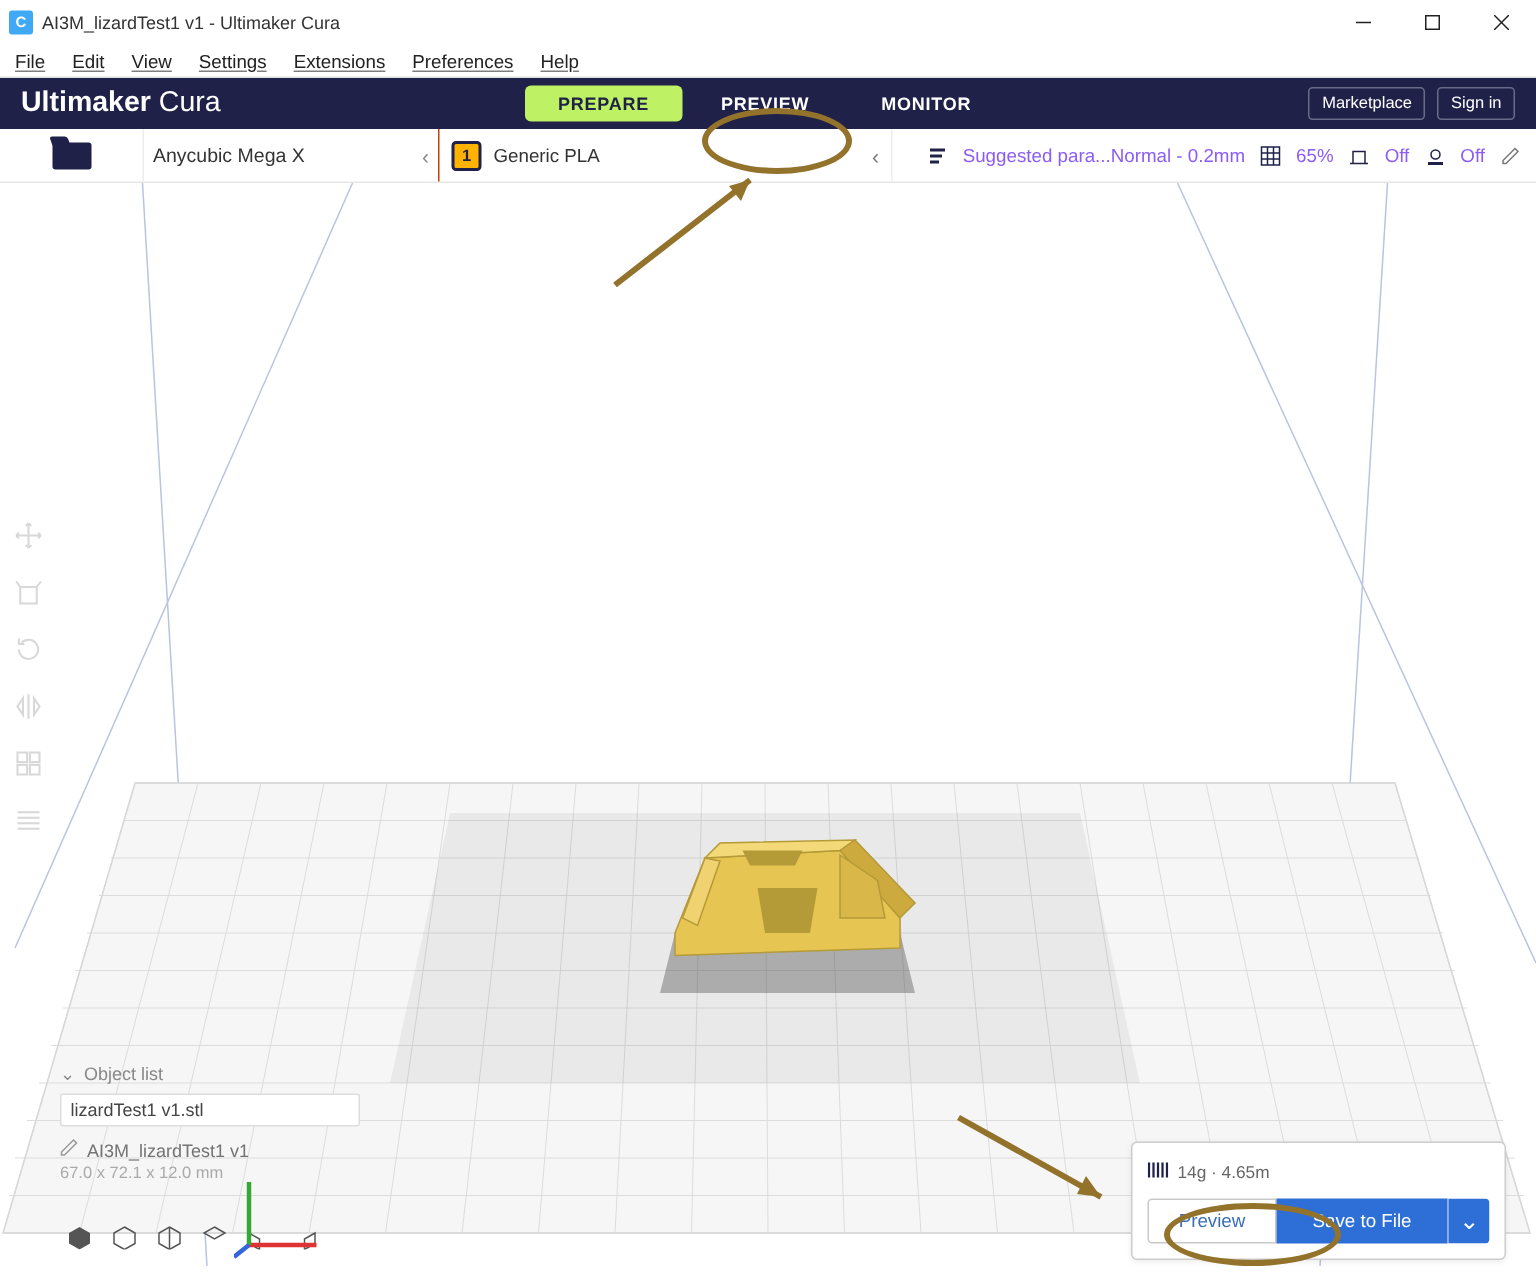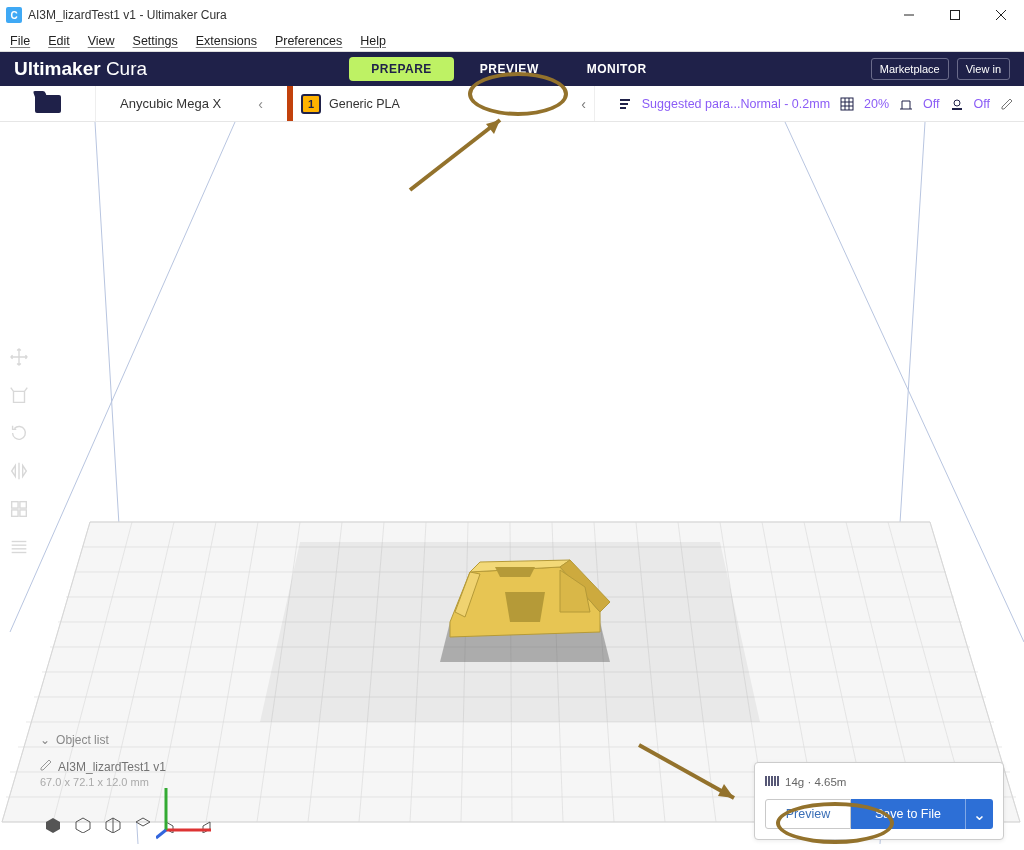--- a/index.html
+++ b/index.html
@@ -25,21 +25,21 @@
   .stage-btn { height: 24px; padding: 0 22px; font-size: 12px; font-weight: 600; letter-spacing: 0.5px; color: #fff; background: transparent; border: none; border-radius: 4px; margin: 0 2px; display:flex; align-items:center;}
   .stage-btn.active { background: #bef264; color: #1f2149; }
   .header-right { display: flex; gap: 8px; }
   .hdr-btn { height: 22px; padding: 0 8px; font-size: 11px; color: #fff; border: 1px solid #6a6b8a; border-radius: 3px; background: transparent; display:flex; align-items:center; }
 
   
   .settings-row { height: 36px; background: #fff; display: flex; align-items: stretch; border-bottom: 1px solid #e6e6e6; position: relative; }
   .open-file { width: 95px; display: flex; align-items: center; justify-content: center; }
   .folder-shape { width: 26px; height: 18px; background: #1f2149; border-radius: 2px 2px 2px 2px; position: relative; }
   .folder-shape::before { content:""; position:absolute; top:-4px; left:0; width:12px; height:6px; background:#1f2149; border-radius:2px 2px 0 0; transform: skewX(20deg); transform-origin: bottom left;}
-  .printer-sel { flex: 0 0 198px; display: flex; align-items: center; justify-content: space-between; padding: 0 24px; border-left: 1px solid #eee; border-right: 6px solid #c2410c; font-size: 13px; color: #333; }
+  .printer-sel { flex: 0 0 198px; display: flex; align-items: center; justify-content: space-between; padding: 0 6px; border-left: 1px solid #eee; border-right: 1px solid #c2410c; font-size: 13px; color: #333; }
   .material-sel { flex: 0 0 302px; display: flex; align-items: center; padding: 0 8px; border-right: 1px solid #eee; font-size: 12.5px; color: #333; position: relative; }
   .ext-badge { width: 20px; height: 20px; background: #ffb300; border: 2px solid #1f2149; border-radius: 3px; display:flex; align-items:center; justify-content:center; color:#1f2149; font-size:11px; font-weight:700; margin-right:8px;}
   .material-sel .chev { position: absolute; right: 8px; color:#777;}
   .print-settings { flex: 1; display: flex; align-items: center; padding: 0 10px; gap: 10px; font-size: 12.5px; color: #8b5cf6; justify-content: flex-end; }
   .ps-ico { color:#1f2149; display:inline-flex; align-items:center;}
 
   
   .viewport { position: absolute; top: 122px; left: 0; right: 0; bottom: 6px; background: #fff; overflow:hidden;}
   svg.scene { width: 100%; height: 100%; }
 
@@ -122,21 +122,21 @@
   <div class="brand">
     <b>Ultimaker</b> <span>Cura</span>
   </div>
   <div class="stage-tabs">
     <button class="stage-btn active">PREPARE</button>
     <button class="stage-btn">PREVIEW</button>
     <button class="stage-btn">MONITOR</button>
   </div>
   <div class="header-right">
     <button class="hdr-btn">Marketplace</button>
-    <button class="hdr-btn">View in</button>
+    <button class="hdr-btn">Sign in</button>
   </div>
 </div>
 
 <div class="settings-row">
   <div class="open-file">
     <span>
         <div class="folder-shape"></div>
       </span>
   </div>
   <div class="printer-sel">
@@ -159,21 +159,21 @@
     <span>Suggested para...Normal - 0.2mm</span>
     <span class="ps-ico">
       <svg width="14" height="14">
           <rect x="1" y="1" width="12" height="12" fill="none" stroke="#1f2149"></rect>
           <line x1="1" y1="5" x2="13" y2="5" stroke="#1f2149"></line>
           <line x1="1" y1="9" x2="13" y2="9" stroke="#1f2149"></line>
           <line x1="5" y1="1" x2="5" y2="13" stroke="#1f2149"></line>
           <line x1="9" y1="1" x2="9" y2="13" stroke="#1f2149"></line>
         </svg>
     </span>
-    <span>20%</span>
+    <span>65%</span>
     <span class="ps-ico">
       <svg width="14" height="14">
           <path d="M3 12 L3 4 L11 4 L11 12" fill="none" stroke="#1f2149"></path>
           <line x1="1" y1="12" x2="13" y2="12" stroke="#1f2149"></line>
         </svg>
     </span>
     <span>Off</span>
     <span class="ps-ico">
       <svg width="14" height="14">
           <circle cx="7" cy="6" r="3" fill="none" stroke="#1f2149"></circle>
@@ -291,20 +291,21 @@
         <line x1="4" y1="18" x2="20" y2="18"></line>
       </svg>
     </div>
 </div>
 
 <div class="object-list">
   <div class="ol-header">
     <span>⌄</span>
     <span>Object list</span>
   </div>
+  <div class="ol-item">lizardTest1 v1.stl</div>
   <div class="ol-model">
     <span><svg width="12" height="12">
           <path d="M1 11 L3 11 L11 3 L9 1 L1 9 Z" fill="none" stroke="#999"></path>
         </svg></span>
     <span>AI3M_lizardTest1 v1</span>
   </div>
   <div class="ol-dims">67.0 x 72.1 x 12.0 mm</div>
 </div>
 
 <div class="view-modes">

